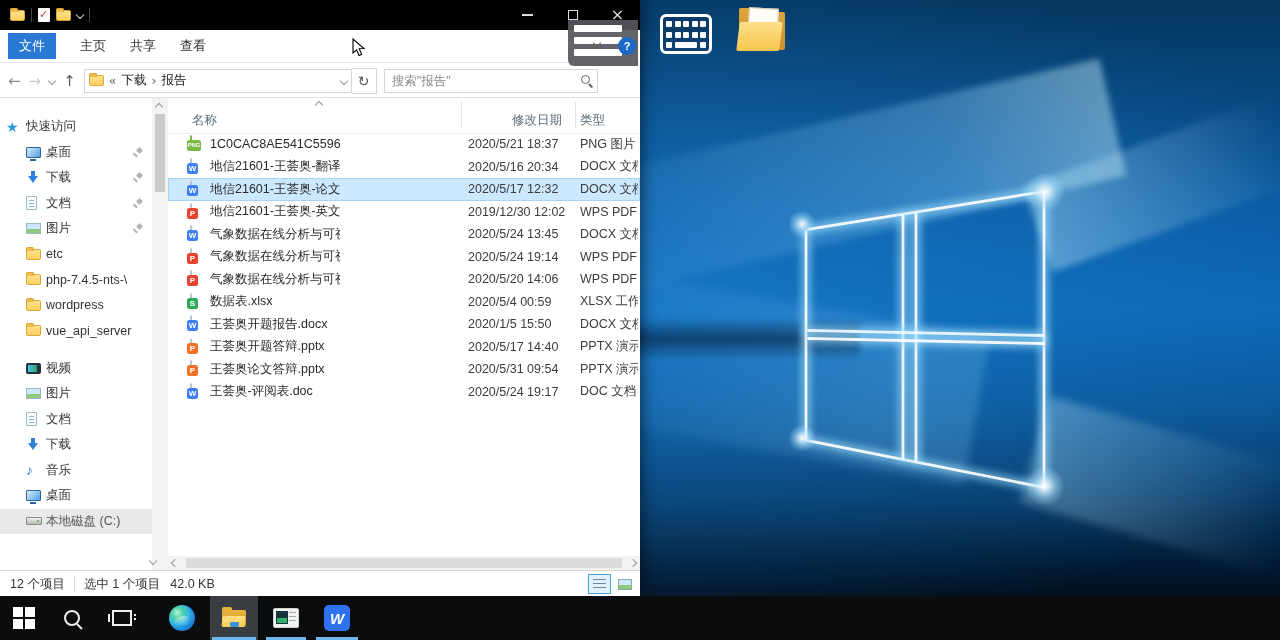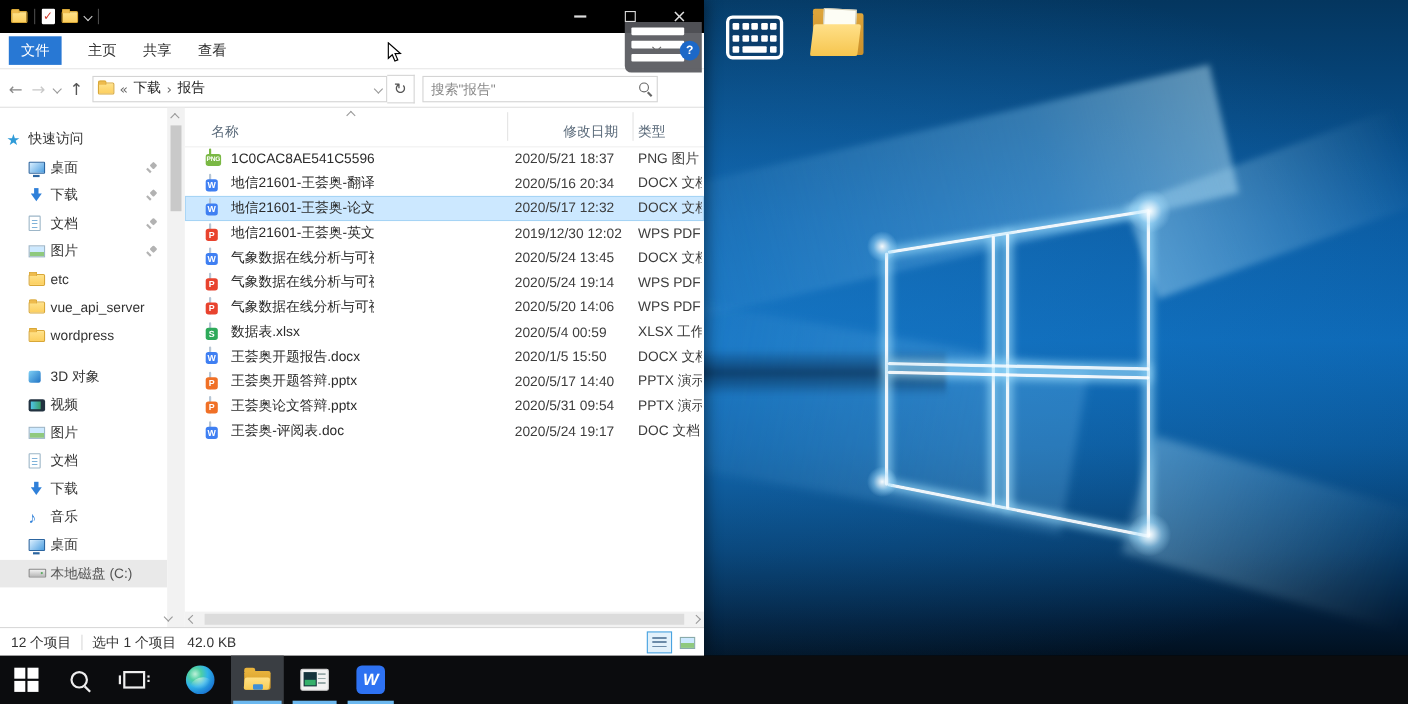--- a/index.html
+++ b/index.html
@@ -358,31 +358,31 @@
           <span class="si icon-pic"></span>
           <span>图片</span>
           <span class="pin"></span>
         </div>
         <div class="side-item">
           <span class="si ficon"></span>
           <span>etc</span>
         </div>
         <div class="side-item">
           <span class="si ficon"></span>
-          <span>vue_api_server</span>
+          <span style="white-space:nowrap;overflow:hidden;">php-7.4.5-nts-\</span>
         </div>
         <div class="side-item">
           <span class="si ficon"></span>
           <span>wordpress</span>
         </div>
+        <div class="side-item">
+          <span class="si ficon"></span>
+          <span>vue_api_server</span>
+        </div>
         <div style="height:12px;"></div>
-        <div class="side-item">
-          <span class="si icon-cube"></span>
-          <span>3D 对象</span>
-        </div>
         <div class="side-item">
           <span class="si icon-video"></span>
           <span>视频</span>
         </div>
         <div class="side-item">
           <span class="si icon-pic"></span>
           <span>图片</span>
         </div>
         <div class="side-item">
           <span class="si icon-docfile"></span>

